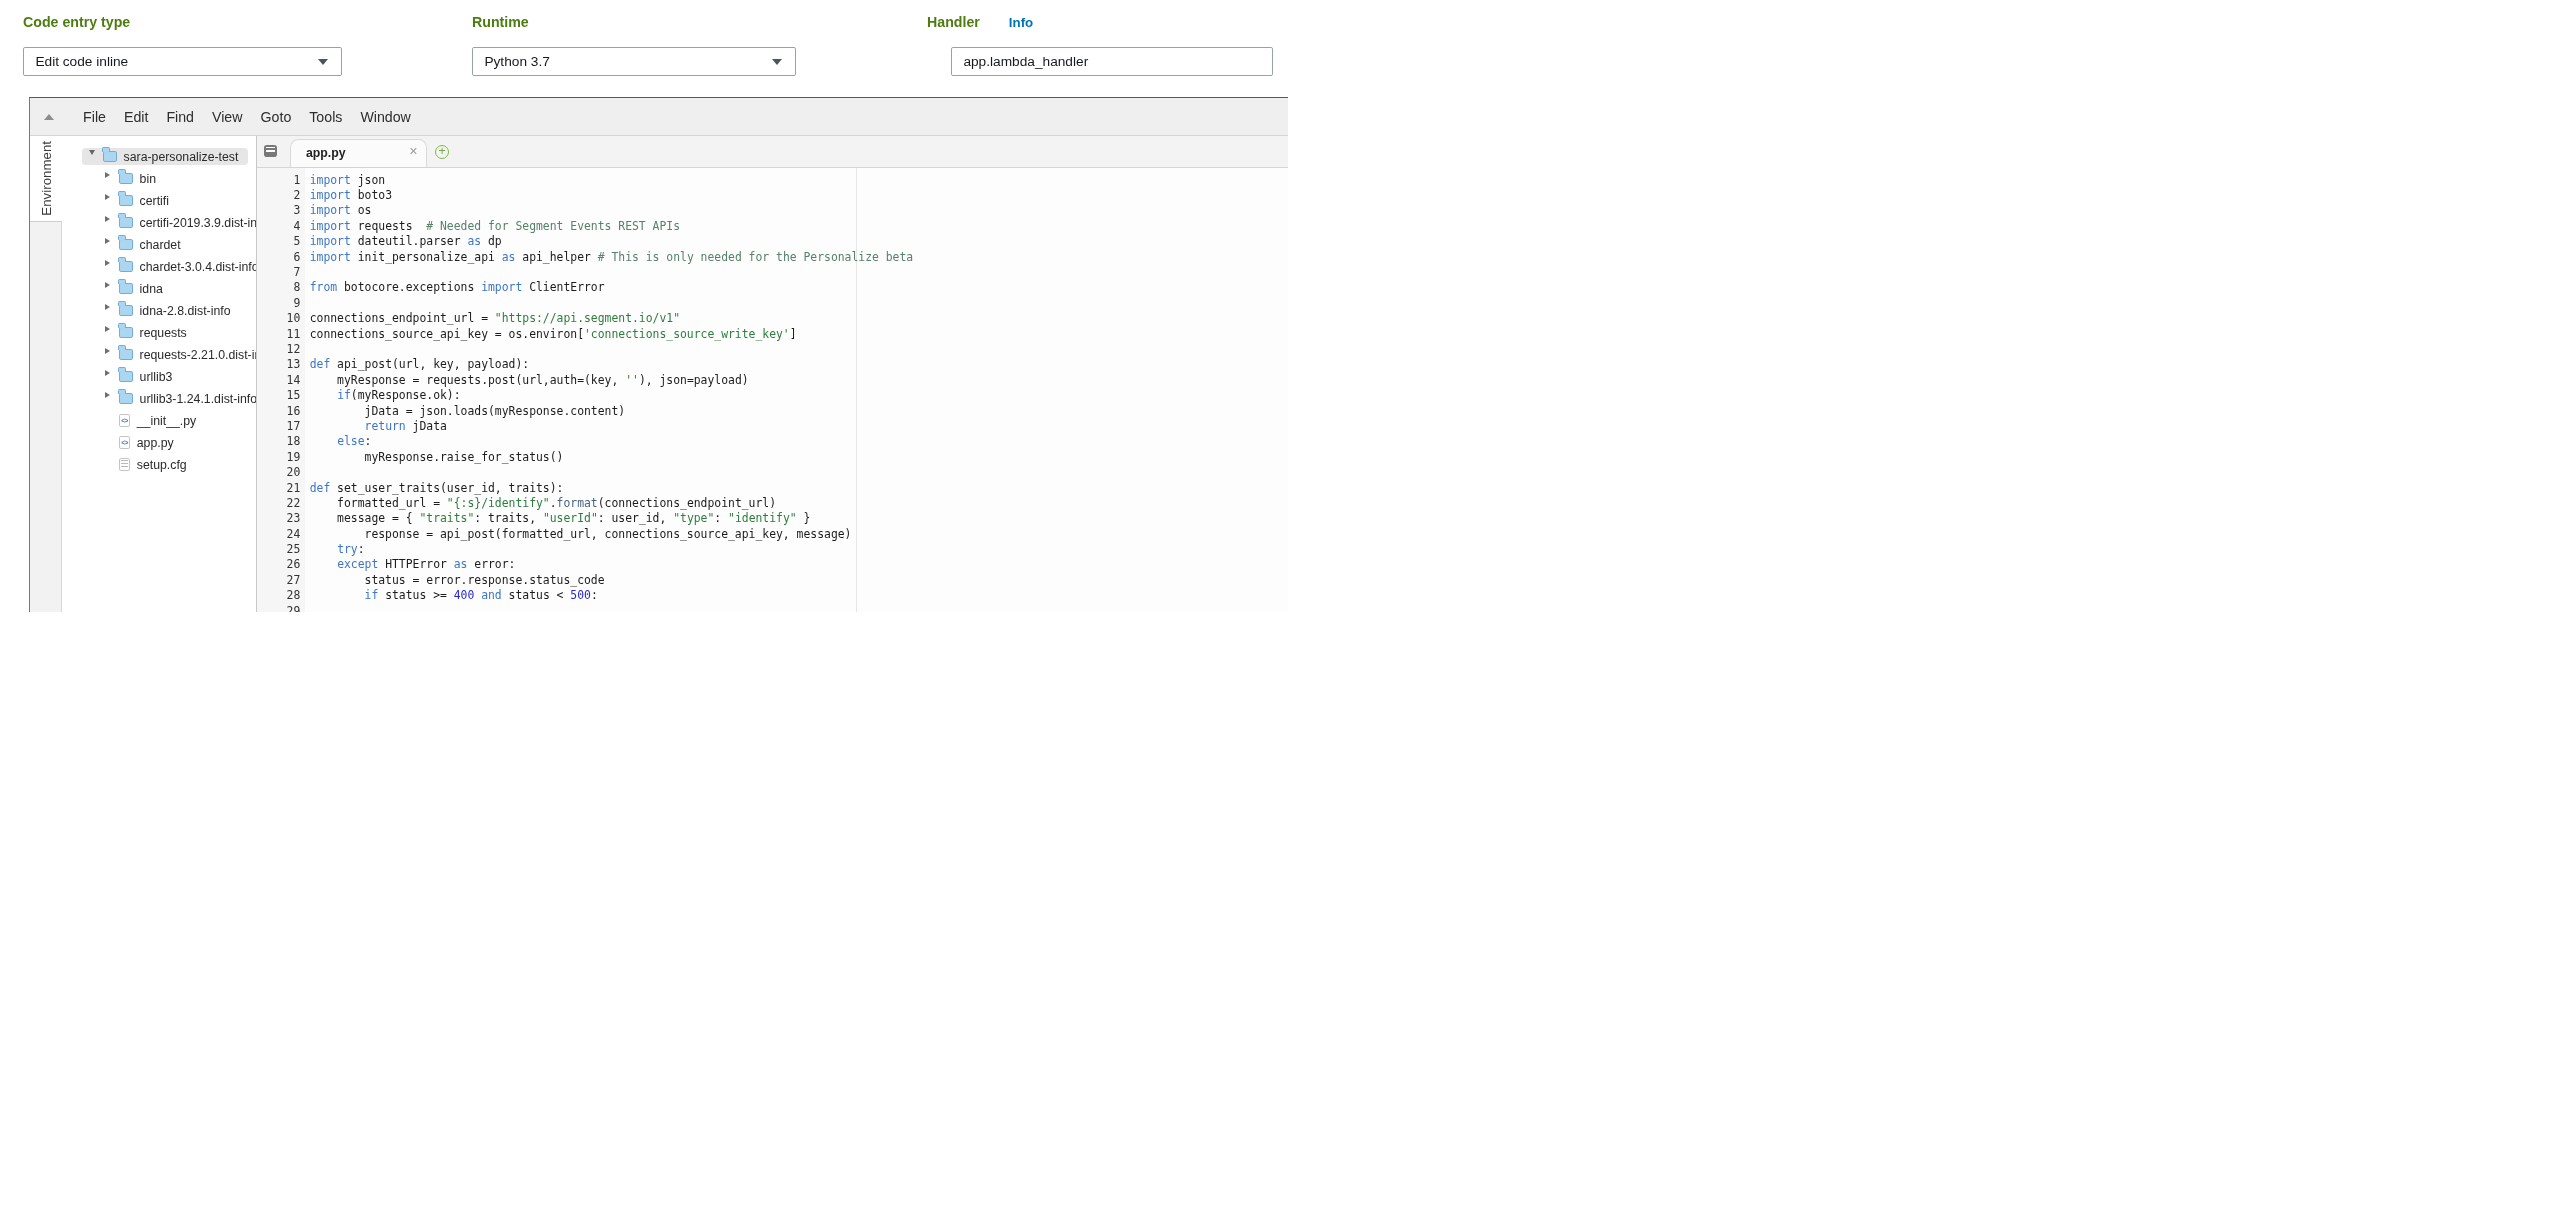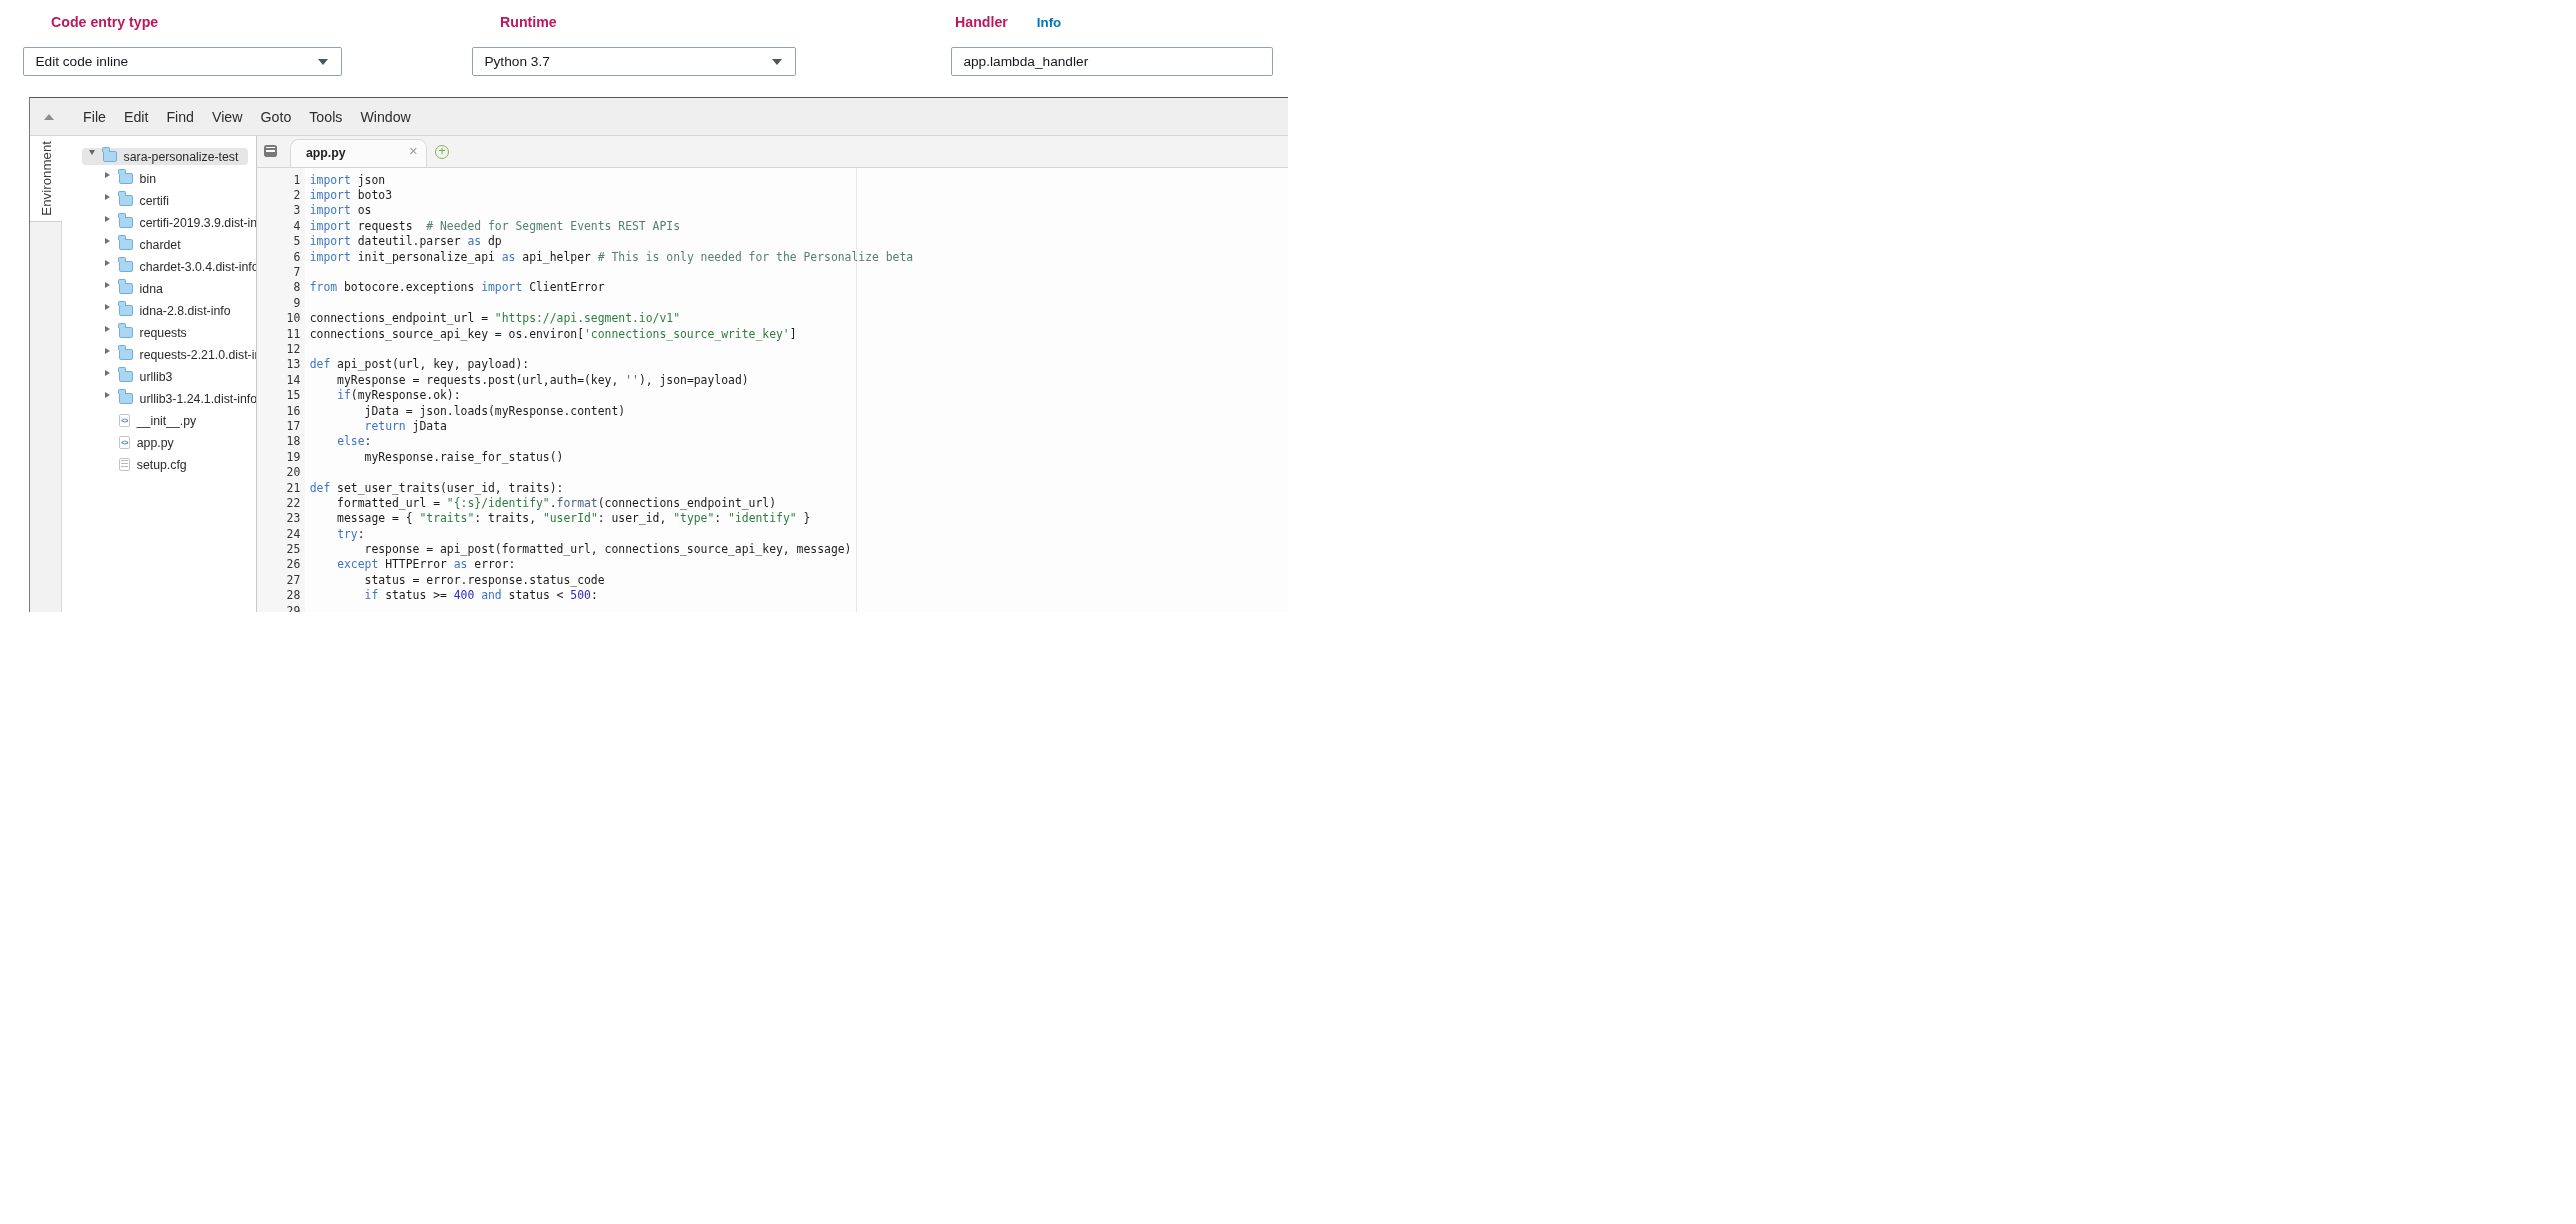--- a/index.html
+++ b/index.html
@@ -5,21 +5,21 @@
   * { margin:0; padding:0; box-sizing:border-box; }
   html,body { background:#ffffff; }
   body {
     width:1288px; height:612px; overflow:hidden; position:relative;
     font-family:"Liberation Sans", sans-serif; -webkit-font-smoothing:antialiased;
   }
 
   
   .field { position:absolute; top:14.2px; }
   .field-label-row { display:flex; align-items:baseline; gap:29px; height:19px; }
-  .field-label { font-size:14.2px; font-weight:600; color:#be185d;margin-left:28px; }
+  .field-label { font-size:14.2px; font-weight:600; color:#4d7c0f; }
   .info-link { font-size:13.3px; font-weight:700; color:#0073bb; text-decoration:none; cursor:pointer; }
   .control { position:absolute; top:33px; left:0; height:29px; width:100%;
     background:#fff; border:0.9px solid #95a2a8; border-radius:1.9px;
     display:flex; align-items:center; padding:0 11.4px; font-size:13.7px; color:#16191f; }
   .select { justify-content:space-between; cursor:pointer; }
   .select-caret { width:0; height:0; border-left:5.2px solid transparent;
     border-right:5.2px solid transparent; border-top:6.6px solid #4d545c; margin-right:1.9px; }
   input.control { outline:none; font-family:Liberation Sans, sans-serif;margin-left:24px; }
 
   
@@ -381,22 +381,22 @@
             <div class="code-line"><span class="tok-t">    myResponse = requests.post(url,auth=(key, </span><span class="tok-s">''</span><span class="tok-t">), json=payload)</span></div>
             <div class="code-line"><span class="tok-t">    </span><span class="tok-k">if</span><span class="tok-t">(myResponse.ok):</span></div>
             <div class="code-line"><span class="tok-t">        jData = json.loads(myResponse.content)</span></div>
             <div class="code-line"><span class="tok-t">        </span><span class="tok-k">return</span><span class="tok-t"> jData</span></div>
             <div class="code-line"><span class="tok-t">    </span><span class="tok-k">else</span><span class="tok-t">:</span></div>
             <div class="code-line"><span class="tok-t">        myResponse.raise_for_status()</span></div>
             <div class="code-line"></div>
             <div class="code-line"><span class="tok-k">def</span><span class="tok-t"> set_user_traits(user_id, traits):</span></div>
             <div class="code-line"><span class="tok-t">    formatted_url = </span><span class="tok-s">"{:s}/identify"</span><span class="tok-t">.</span><span class="tok-m">format</span><span class="tok-t">(connections_endpoint_url)</span></div>
             <div class="code-line"><span class="tok-t">    message = { </span><span class="tok-s">"traits"</span><span class="tok-t">: traits, </span><span class="tok-s">"userId"</span><span class="tok-t">: user_id, </span><span class="tok-s">"type"</span><span class="tok-t">: </span><span class="tok-s">"identify"</span><span class="tok-t"> }</span></div>
+            <div class="code-line"><span class="tok-t">        response = api_post(formatted_url, connections_source_api_key, message)</span></div>
             <div class="code-line"><span class="tok-t">    </span><span class="tok-k">try</span><span class="tok-t">:</span></div>
-            <div class="code-line"><span class="tok-t">        response = api_post(formatted_url, connections_source_api_key, message)</span></div>
             <div class="code-line"><span class="tok-t">    </span><span class="tok-k">except</span><span class="tok-t"> HTTPError </span><span class="tok-k">as</span><span class="tok-t"> error:</span></div>
             <div class="code-line"><span class="tok-t">        status = error.response.status_code</span></div>
             <div class="code-line"><span class="tok-t">        </span><span class="tok-k">if</span><span class="tok-t"> status &gt;= </span><span class="tok-n">400</span><span class="tok-t"> </span><span class="tok-k">and</span><span class="tok-t"> status &lt; </span><span class="tok-n">500</span><span class="tok-t">:</span></div>
           </div>
       </div>
     </div>
 
   </div>
 </div>
 

